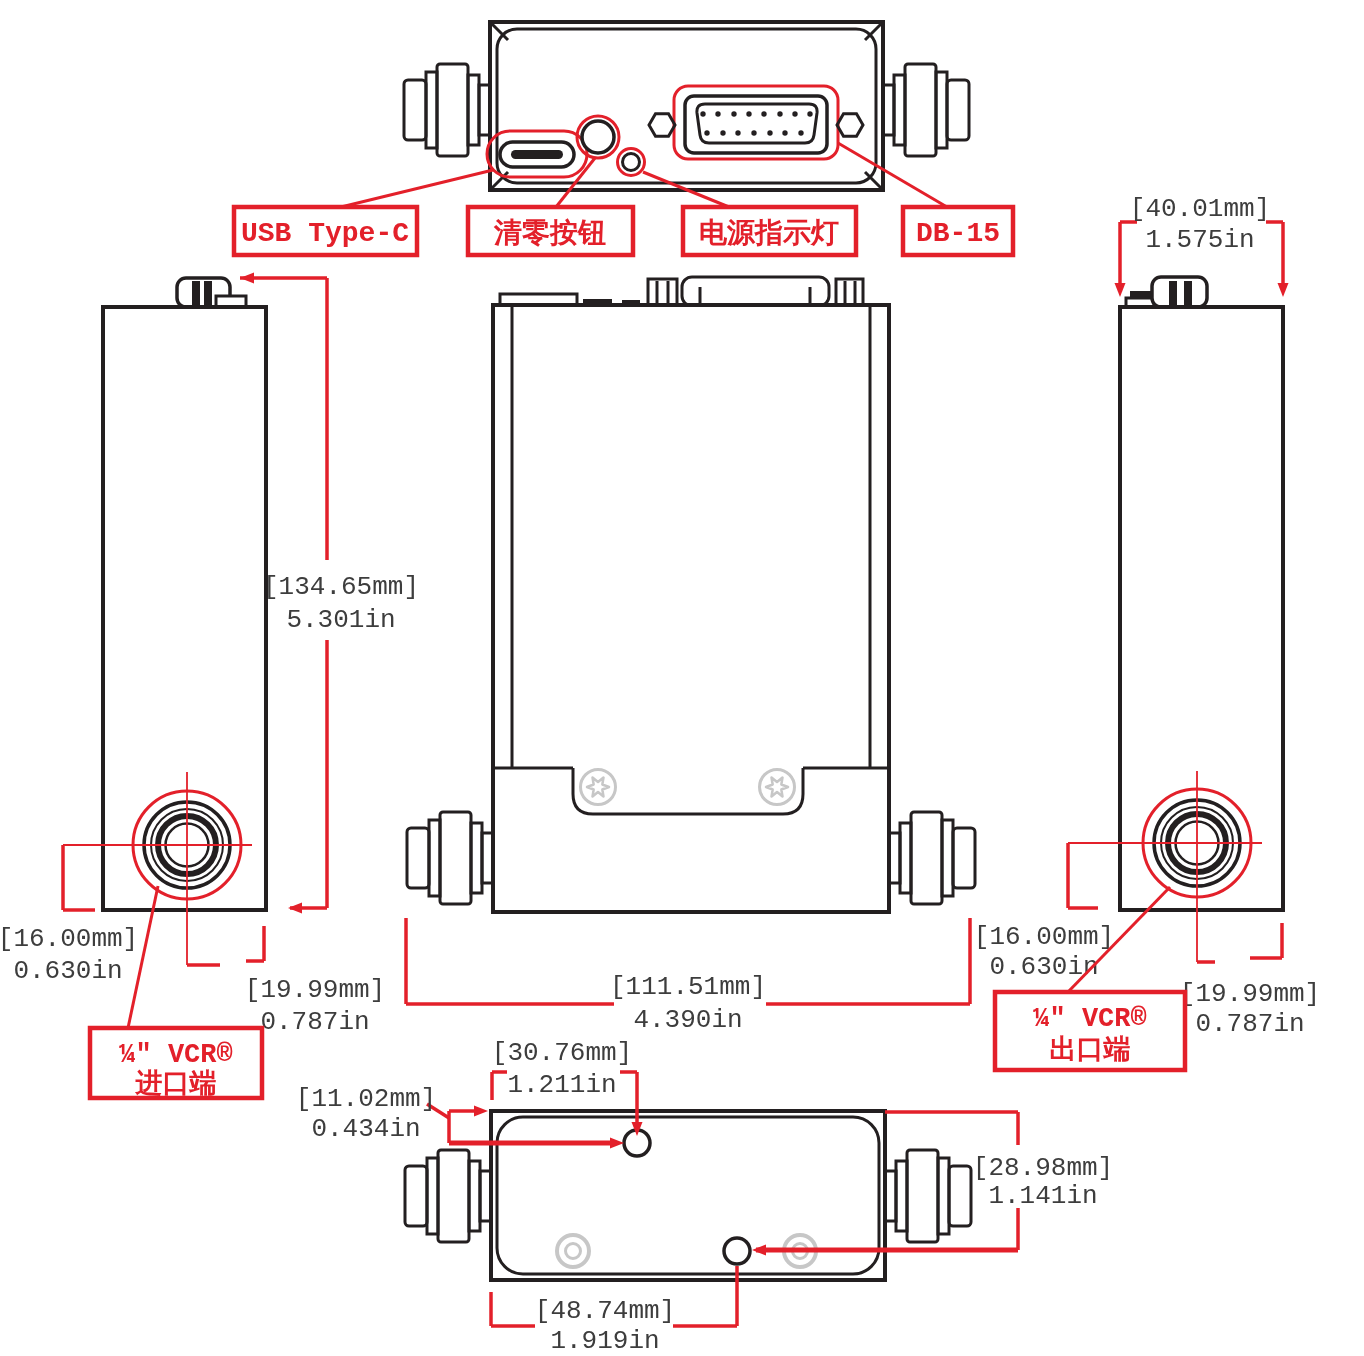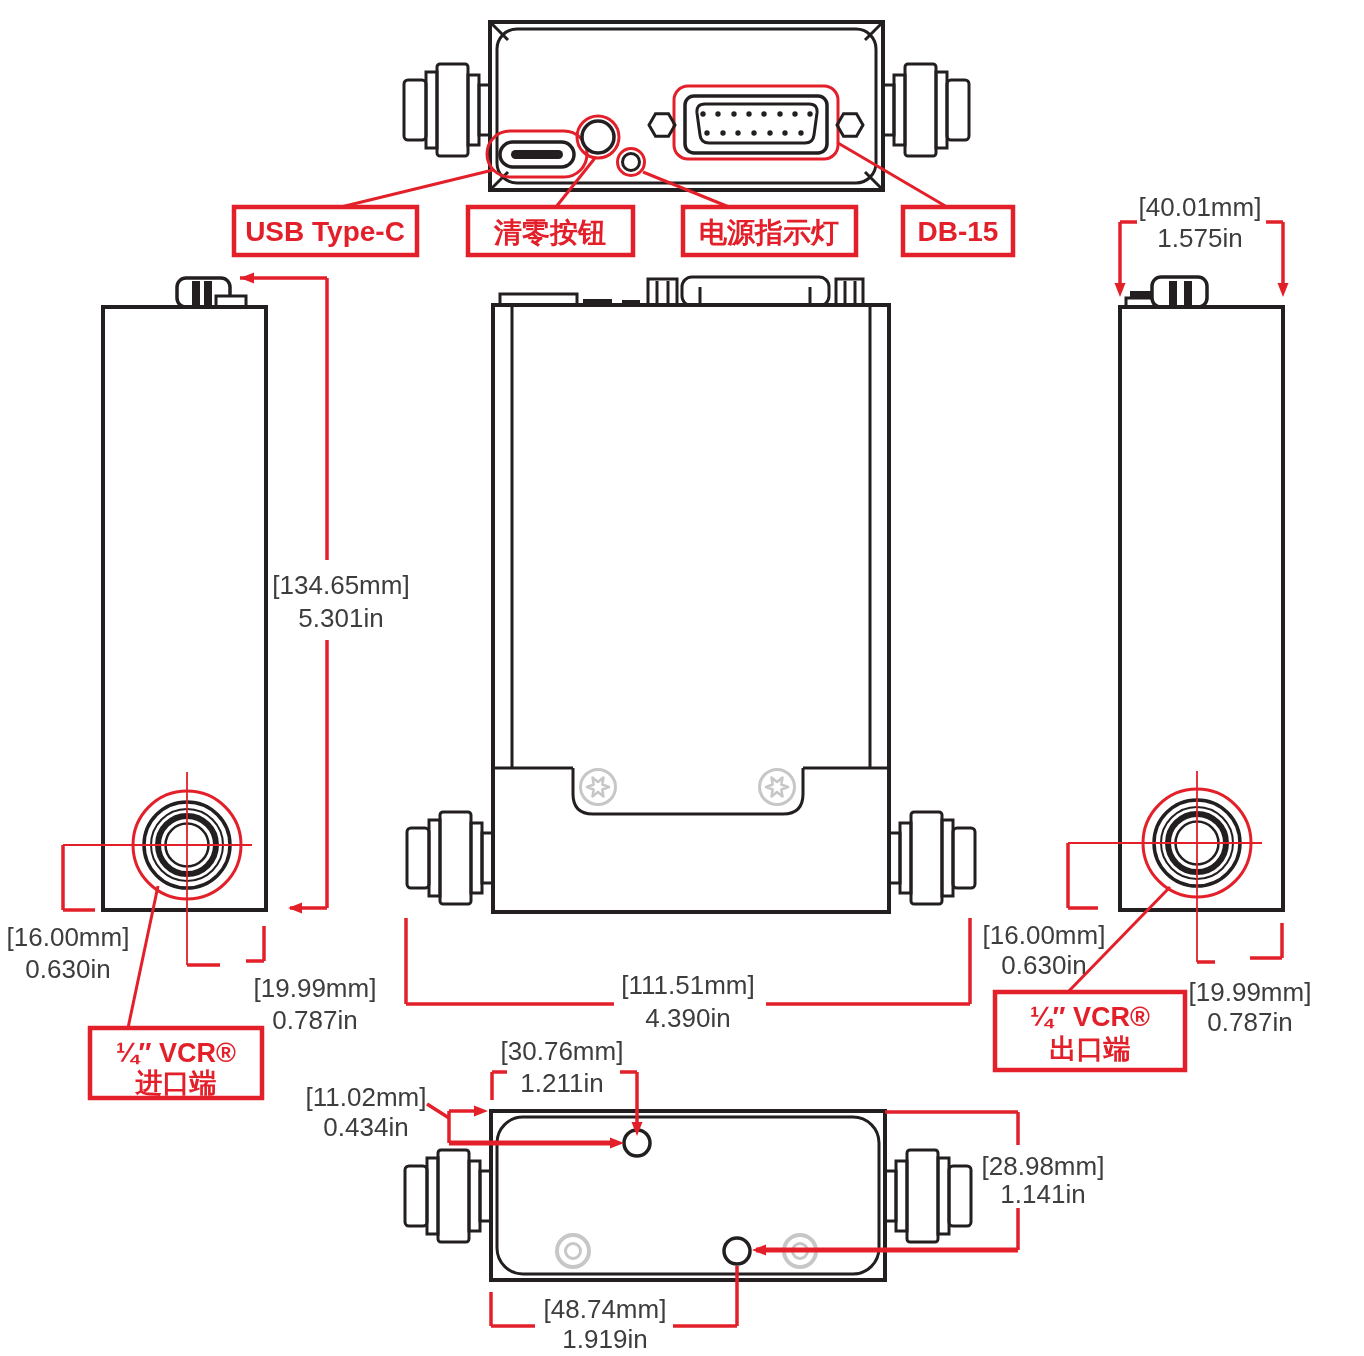--- a/index.html
+++ b/index.html
@@ -1,17 +1,17 @@
 <!DOCTYPE html>
 <html><head>
 <meta charset="utf-8">
 <style>
   html,body{margin:0;padding:0;background:#fff;}
   .stage{position:relative;width:1364px;height:1356px;background:#fff;overflow:hidden;
-         font-family:Liberation Sans, sans-serif;}
+         font-family:Liberation Mono, monospace;}
   svg{display:block;}
   .body-line{fill:#fff;stroke:#231f20;stroke-width:4;}
   .thin-line{fill:none;stroke:#231f20;stroke-width:3;}
   .fill-dark{fill:#231f20;stroke:none;}
   .red{stroke:#e3202a;fill:none;}
   .red-fill{fill:#e3202a;stroke:none;}
   .dim-t{font-size:26px;fill:#3d3d3d;text-anchor:middle;}
   .call-t{font-size:28px;font-weight:bold;fill:#e3202a;text-anchor:middle;}
   .callout-rect{fill:#fff;stroke:#e3202a;stroke-width:4.5;}
   .gray{stroke:#c7c7c7;fill:none;}

